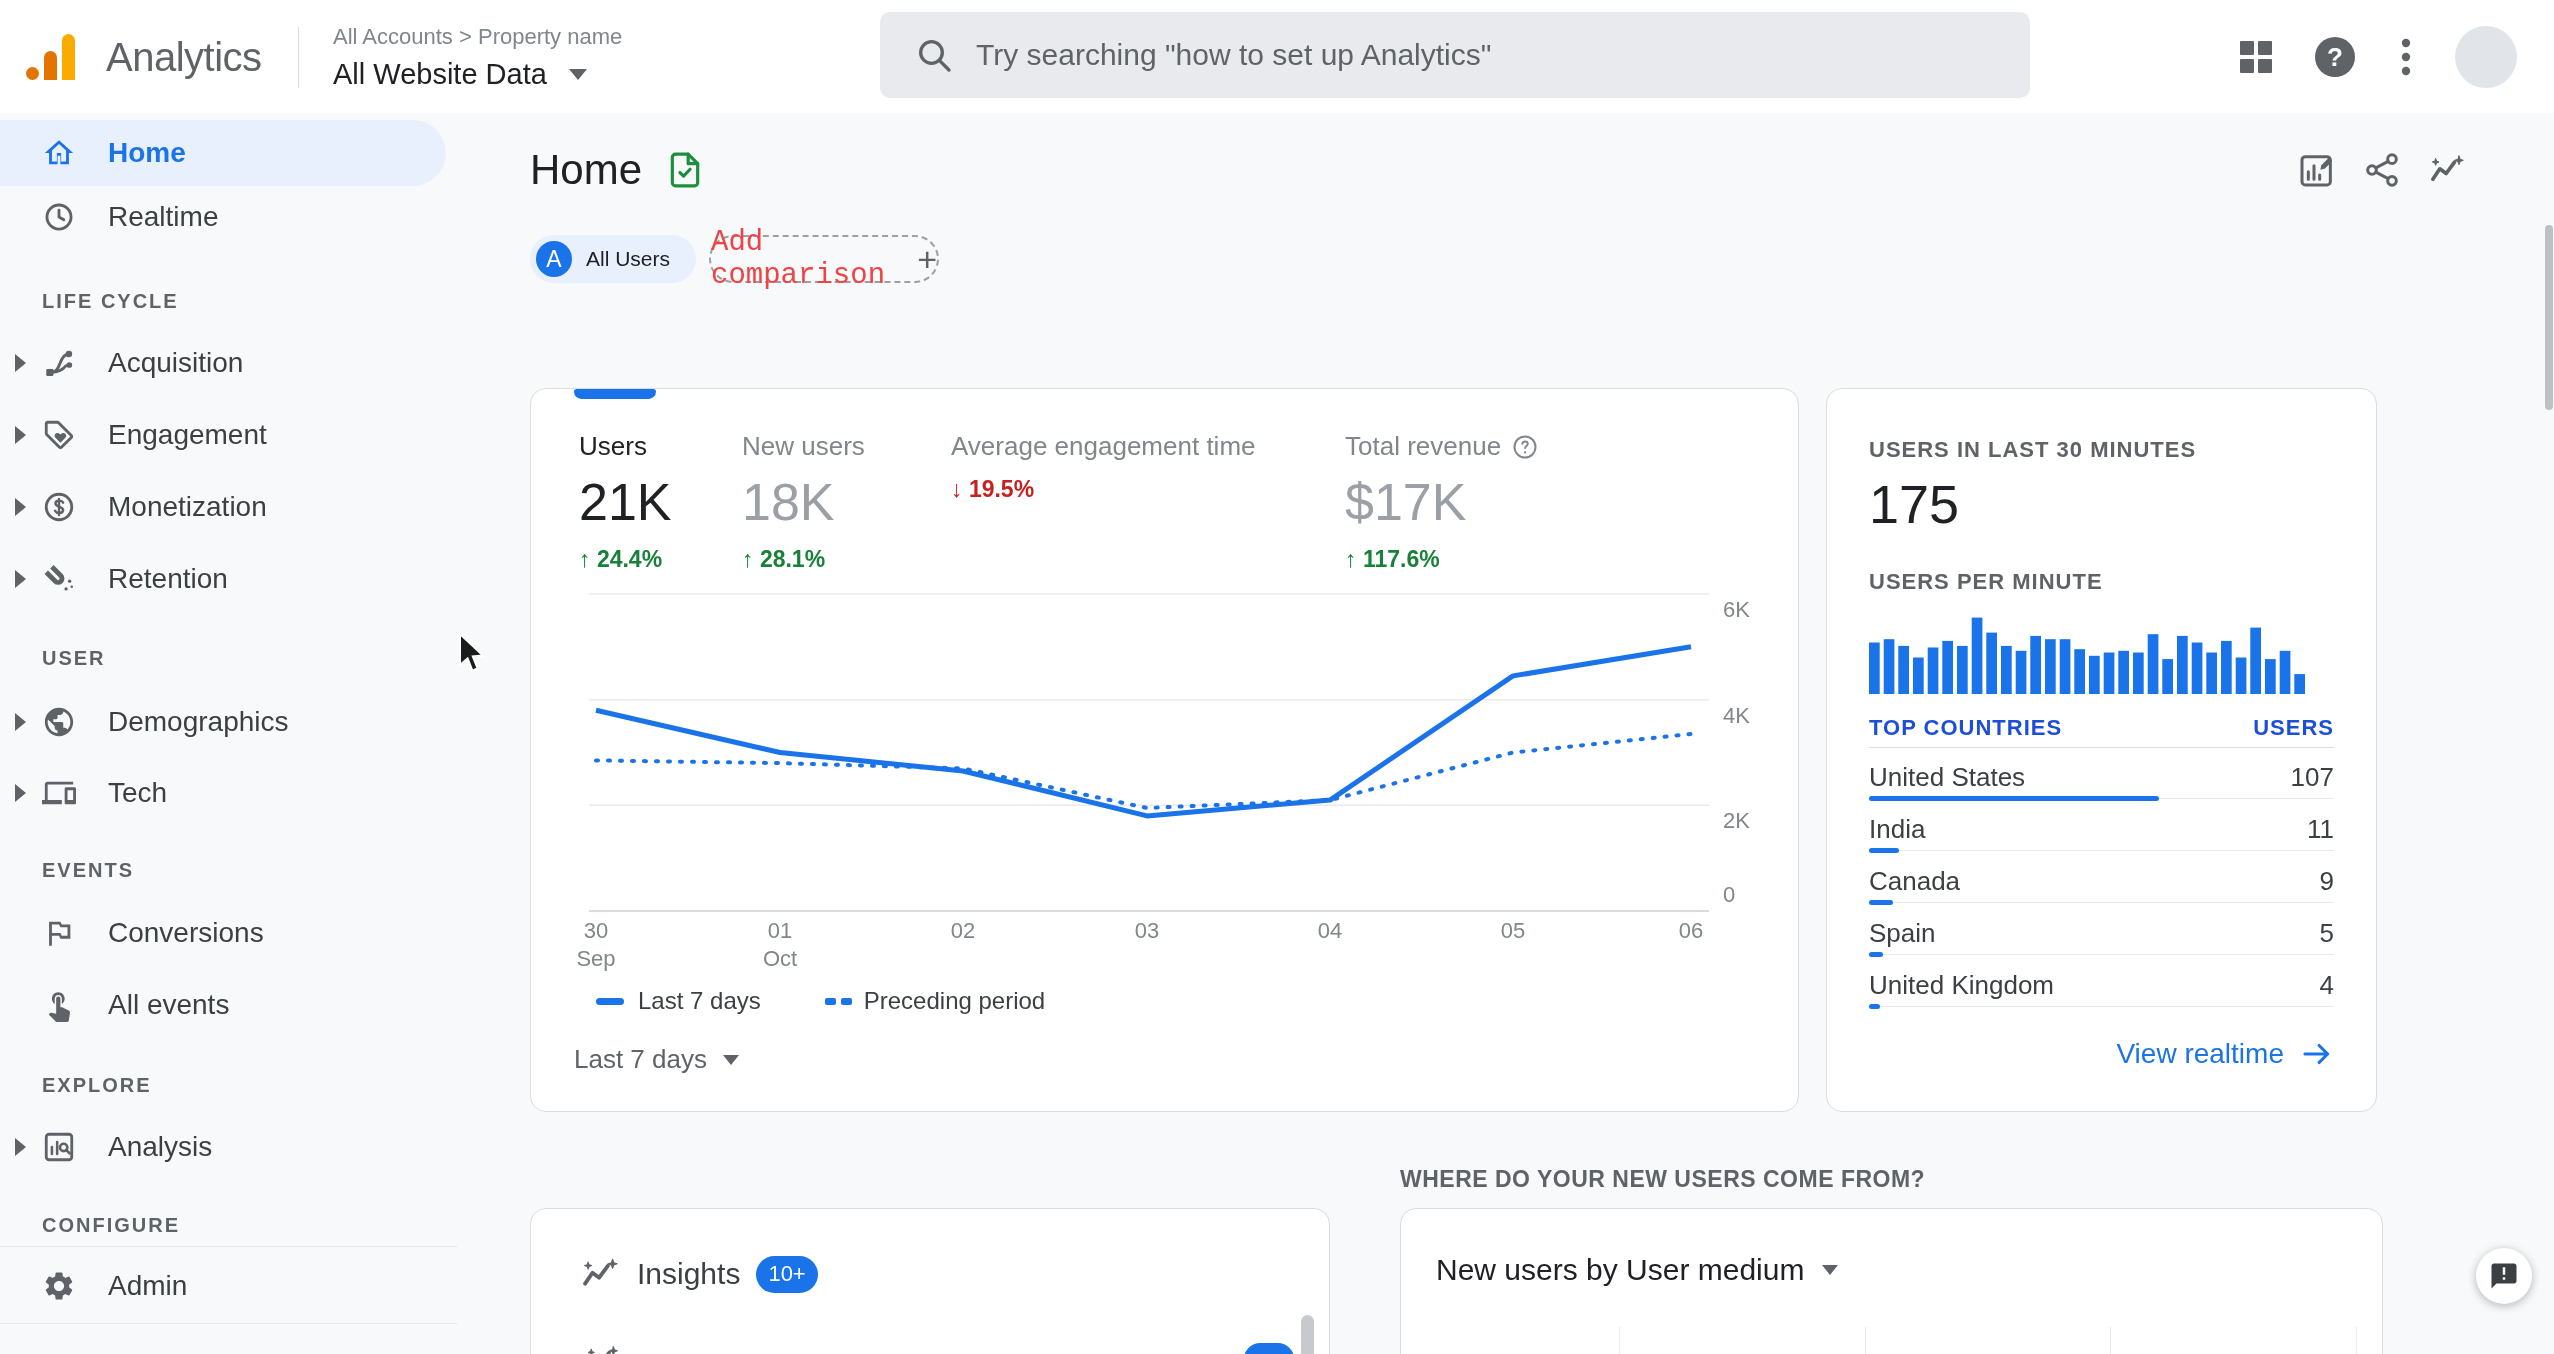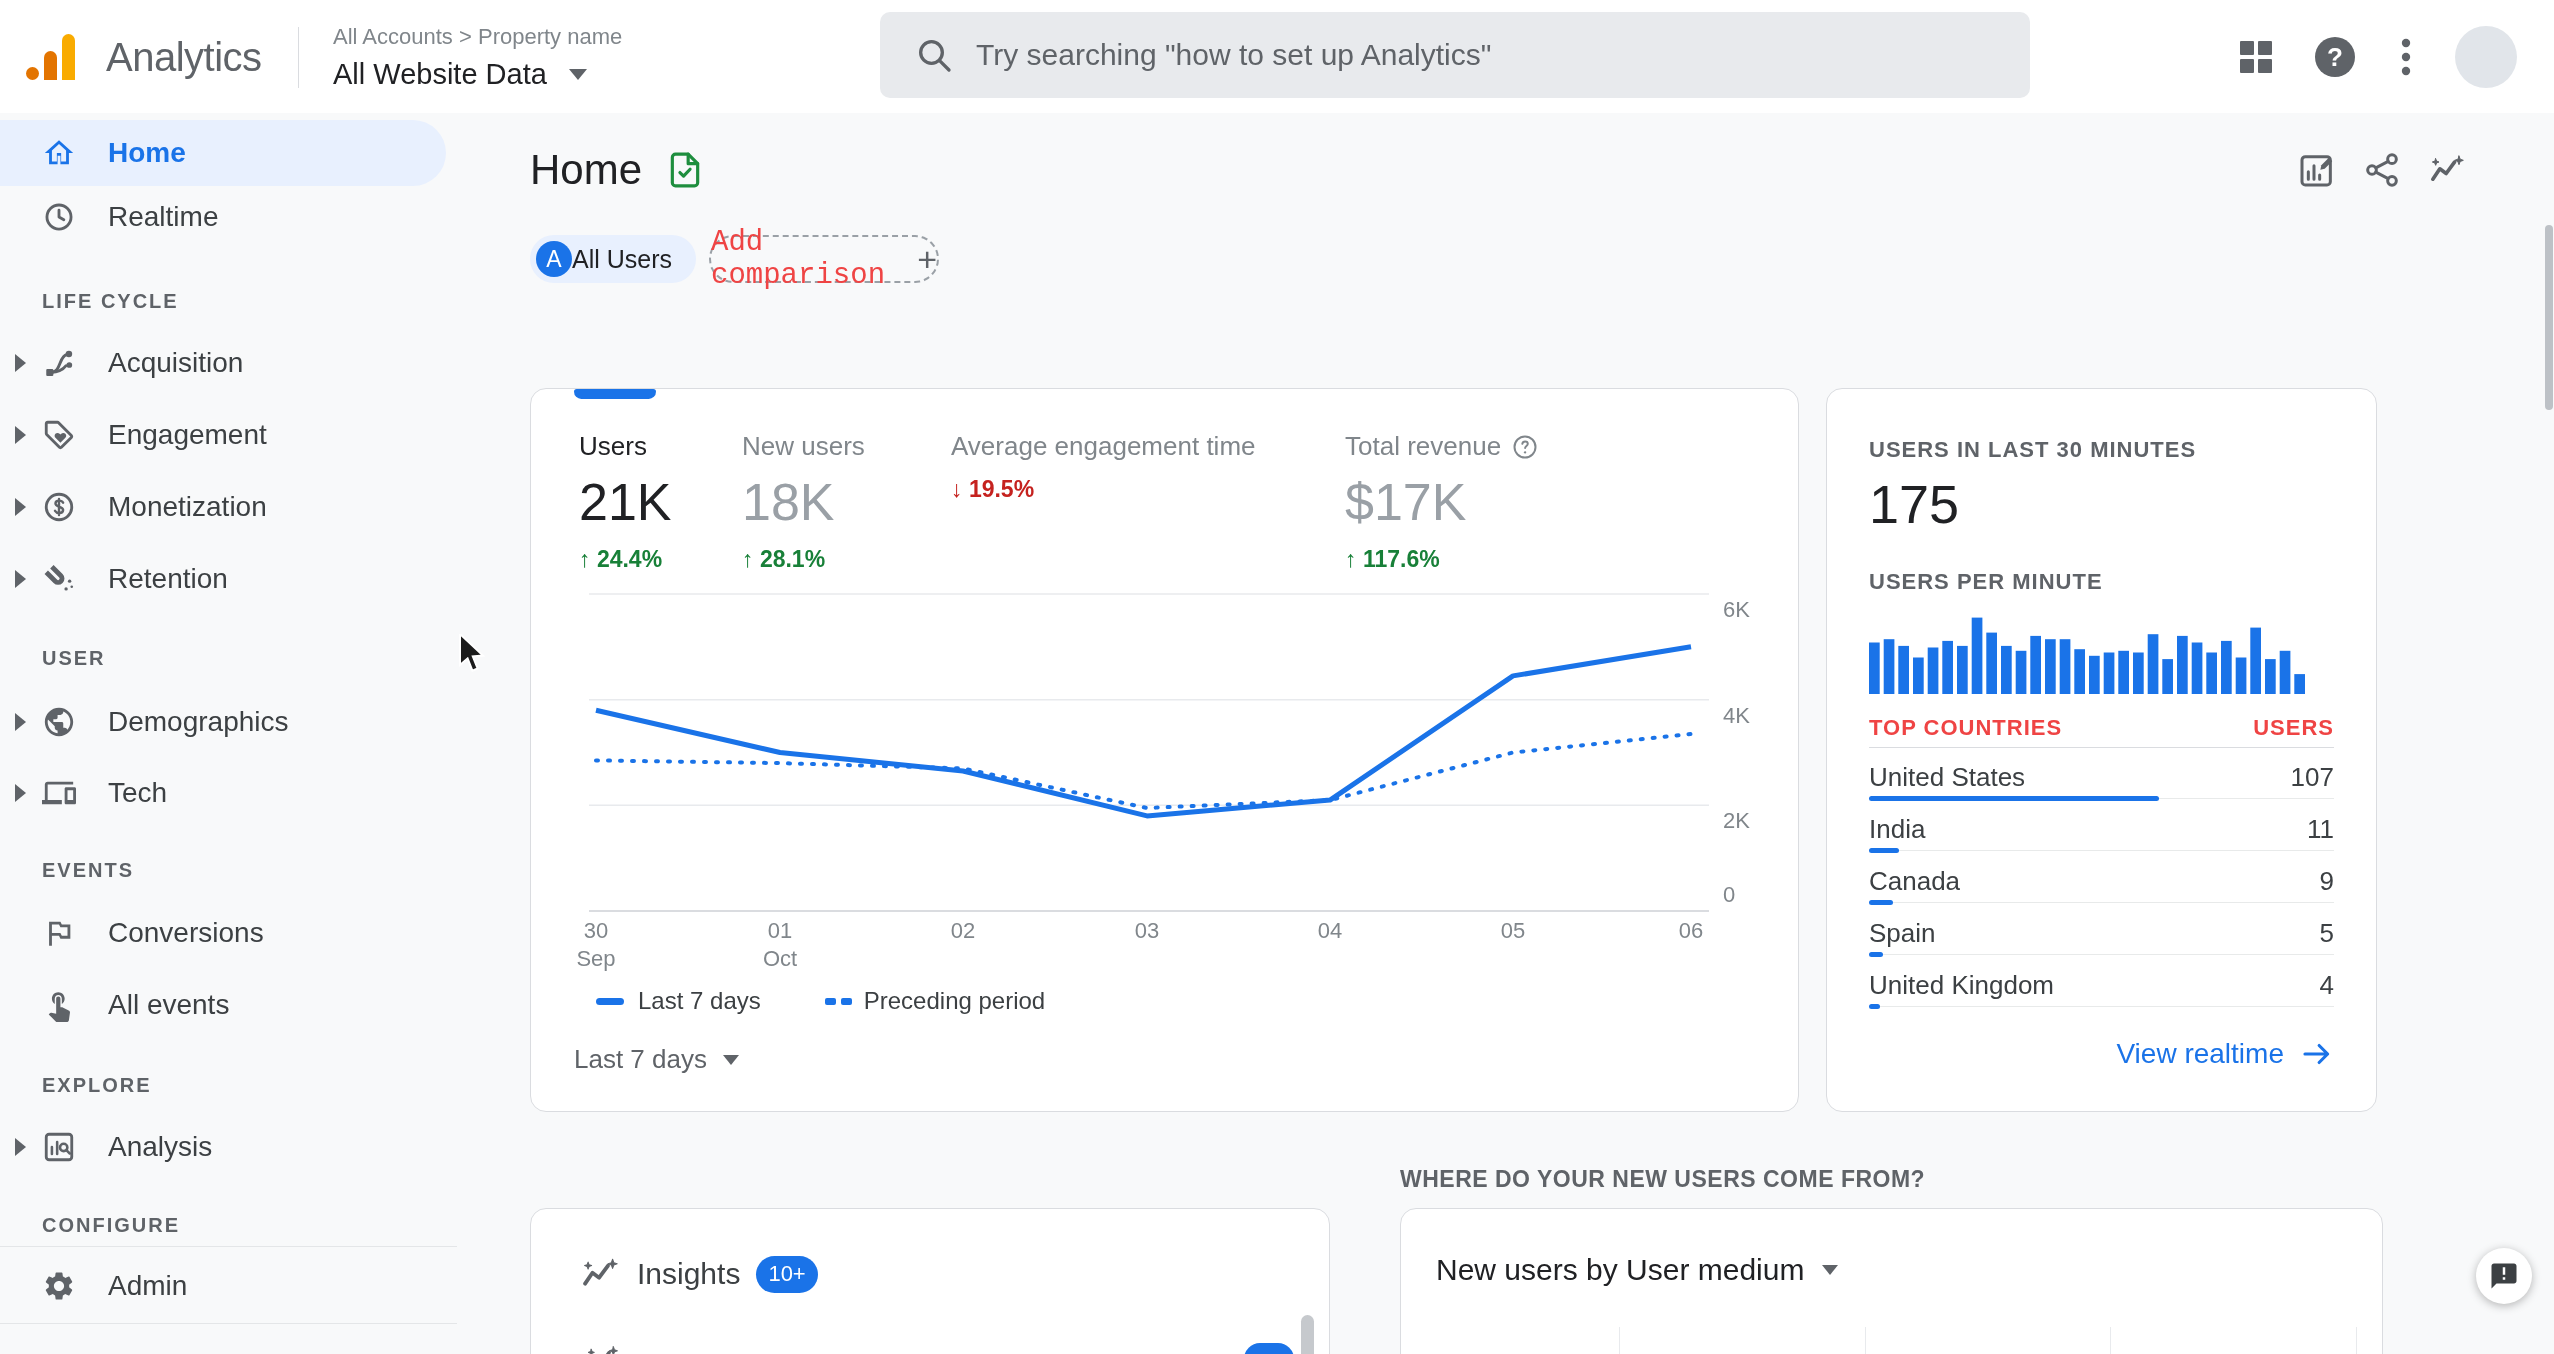--- a/index.html
+++ b/index.html
@@ -49,21 +49,21 @@
   
   .page-title-row { position:absolute; left:530px; top:148px; height:44px; display:flex; align-items:center; }
   .page-title { font-size:42px; color:#202124; }
   .title-doc-icon { width:38px; height:38px; margin-left:24px; }
   .title-action { position:absolute; top:148px; width:44px; height:44px; border:none; background:transparent; color:#5f6368; cursor:pointer; padding:0; }
   .title-action .icon { width:40px; height:40px; display:block; }
 
   .chip-row { position:absolute; left:530px; top:235px; height:48px; display:flex; }
   .chip-all-users { height:48px; width:166px; background:#e8f0fe; border-radius:24px; display:flex; align-items:center; cursor:pointer; }
   .chip-badge { width:36px; height:36px; border-radius:50%; background:#1a73e8; color:#fff; font-size:23px; display:flex; align-items:center; justify-content:center; margin-left:6px; }
-  .chip-all-users .chip-label { font-size:25px; color:#202124; }
+  .chip-all-users .chip-label { font-size:21px; color:#202124; margin-left:14px; }
   .chip-add { height:48px; width:230px; margin-left:13px; border:2px dashed #9aa0a6; border-radius:24px; display:flex; align-items:center; justify-content:center; cursor:pointer; background:transparent; }
   .chip-add .chip-label { font-size:29px; color:#ef4444;font-family:Liberation Mono, monospace; }
   .chip-add .plus { font-size:34px; color:#5f6368; margin-left:14px; line-height:30px; }
 
   .card { position:absolute; background:#ffffff; border:1px solid #dadce0; border-radius:16px;padding-left:28px; }
   .overview-card { left:530px; top:388px; width:1269px; height:724px; }
   .tab-indicator { position:absolute; left:43px; top:0; width:82px; height:10px; background:#1a73e8; border-radius:3px 3px 8px 8px; }
 
   .metric { position:absolute; top:42px; }
   .metric .m-label { font-size:26px; color:#80868b; display:flex; align-items:center; gap:10px; }
@@ -85,21 +85,21 @@
   .range-selector { position:absolute; left:43px; top:655px; display:flex; align-items:center; cursor:pointer; }
   .range-selector .rs-label { font-size:26px; color:#5f6368; }
   .range-selector .caret-down { margin-left:16px; border-left-width:8px; border-right-width:8px; border-top-width:10px; }
 
   
   .realtime-card { left:1826px; top:388px; width:551px; height:724px; }
   .rt-title { position:absolute; left:42px; top:48px; font-size:22px; letter-spacing:1px; color:#5f6368; font-weight:bold; }
   .rt-value { position:absolute; left:42px; top:84px; font-size:54px; color:#202124; }
   .rt-pm-label { position:absolute; left:42px; top:180px; font-size:22px; letter-spacing:1px; color:#5f6368; font-weight:bold; }
   .rt-bars { position:absolute; left:42px; top:220px; width:440px; height:85px; }
-  .rt-table-head { position:absolute; left:42px; right:42px; top:326px; display:flex; justify-content:space-between; font-size:22px; letter-spacing:1px; color:#ef4444; font-weight:bold; }
+  .rt-table-head { position:absolute; left:42px; right:42px; top:326px; display:flex; justify-content:space-between; font-size:22px; letter-spacing:1px; color:#1d4ed8; font-weight:bold; }
   .rt-head-divider { position:absolute; left:42px; right:42px; top:358px; height:1px; background:#dadce0; }
   .country-row { position:absolute; left:42px; right:42px; height:52px; }
   .c-name { position:absolute; left:0; top:10px; font-size:26px; color:#3c4043; }
   .c-val { position:absolute; right:0; top:10px; font-size:26px; color:#3c4043; }
   .c-track { position:absolute; left:0; right:0; top:46px; height:1px; background:#e8eaea; }
   .c-bar { position:absolute; left:0; top:44px; height:5px; border-radius:3px; background:#1a73e8; }
   .view-realtime { position:absolute; right:42px; top:648px; display:flex; align-items:center; cursor:pointer; color:#1a73e8; }
   .view-realtime .vr-label { font-size:28px; }
   .view-realtime .icon { width:34px; height:34px; margin-left:16px; }
 

